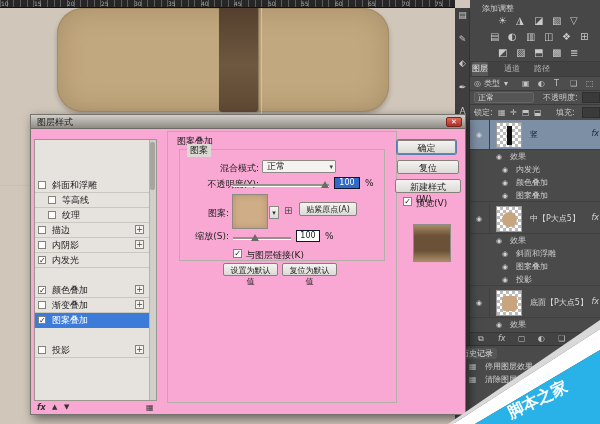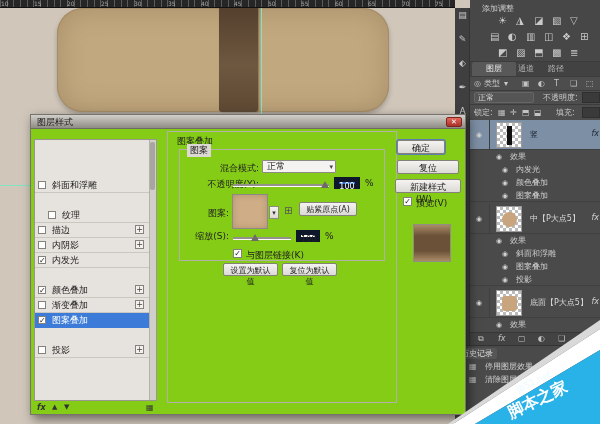--- a/index.html
+++ b/index.html
@@ -17,21 +17,21 @@
        background:linear-gradient(180deg,#54402d,#6f5840 55%,#5d4833);box-shadow:1px 0 2px rgba(0,0,0,.35);}
   .vguide{left:261px;top:8px;width:1px;height:106px;background:#7fe3c4;}
   .hguide{left:0;top:185px;width:30px;height:1px;background:#7fe3c4;}
 
   
   #toolstrip{left:455px;top:8px;width:15px;height:337px;background:#3f3f3f;border-right:1px solid #333;}
   .tsicon{position:absolute;left:0;width:15px;text-align:center;font-size:9px;color:#c9c9c9;}
   #dock{left:470px;top:0;width:130px;height:345px;background:#474747;}
   .dktitle{position:absolute;font-size:8px;color:#cccccc;}
   .aicon{position:absolute;font-size:10px;line-height:12px;color:#c9c9c9;}
-  .ptab{position:absolute;height:14px;font-size:8px;line-height:14px;padding:0 14px;color:#b5b5b5;}
+  .ptab{position:absolute;height:14px;font-size:8px;line-height:14px;padding:0 0;color:#b5b5b5;}
   .ptab.active{background:#585858;color:#ececec;border-radius:2px 2px 0 0;}
   .drow{position:absolute;left:0;width:130px;background:#4d4d4d;border-top:1px solid #3c3c3c;}
   .dtext{position:absolute;font-size:8px;color:#c8c8c8;line-height:11px;}
   .dselect{position:absolute;height:11px;background:#555;border:1px solid #666;border-radius:2px;
            font-size:8px;line-height:9px;color:#ddd;padding:0 3px;}
   .darkbox{position:absolute;height:11px;background:#3a3a3a;border:1px solid #2f2f2f;}
   .licon{position:absolute;font-size:8px;color:#c3c3c3;}
 
   
   #layers{left:470px;top:120px;width:130px;height:212px;background:#4a4a4a;overflow:hidden;}
@@ -52,21 +52,21 @@
   .lbicon{position:absolute;top:1px;font-size:8px;color:#c3c3c3;}
 
   
   #history{left:455px;top:345px;width:145px;height:79px;background:#4a4a4a;border-top:1px solid #333;}
   .htab{position:absolute;left:2px;top:2px;height:11px;padding:0 4px;background:#565656;font-size:8px;
         line-height:11px;color:#ddd;border-radius:2px;}
   .hitem{position:absolute;left:30px;font-size:8px;color:#d5d5d5;line-height:12px;}
   .hicon{position:absolute;left:14px;font-size:8px;color:#bbb;line-height:12px;}
 
   
-  #dialog{left:30px;top:114px;width:436px;height:301px;background:#84cc16;border:1px solid #76736e;
+  #dialog{left:30px;top:114px;width:436px;height:301px;background:#f9a8d4;border:1px solid #76736e;
           box-shadow:3px 4px 10px rgba(0,0,0,.5);}
   #dlgtitle{position:absolute;left:0;top:0;width:100%;height:14px;
             background:linear-gradient(#d2cfca,#8f8c86);border-bottom:1px solid #6e6b66;
             font-size:9px;line-height:14px;color:#1c1c1c;padding-left:6px;}
   #dlgclose{position:absolute;right:3px;top:2px;width:16px;height:10px;border-radius:2px;
             background:linear-gradient(#e2675c,#a93329);border:1px solid #7e241c;color:#fff;
             font-size:7px;line-height:8px;text-align:center;}
   
   #styleslist{position:absolute;left:3px;top:24px;width:123px;height:262px;background:#e6e3de;
               border:1px solid #9a978f;}
@@ -90,21 +90,21 @@
   .dlabel{position:absolute;font-size:9px;color:#222;}
   .dlabel.r{text-align:right;}
   #groupbox{position:absolute;left:148px;top:34px;width:206px;height:112px;border:1px solid #b3b0aa;}
   #grouplabel{position:absolute;left:156px;top:29px;background:#dcd9d4;padding:0 3px;font-size:9px;color:#222;}
   .select{position:absolute;height:13px;background:#f4f3f1;border:1px solid #8d8a84;font-size:9px;
           line-height:11px;color:#222;padding:0 4px;border-radius:1px;}
   .select .arr{position:absolute;right:2px;top:1px;font-size:7px;color:#444;}
   .track{position:absolute;height:2px;background:#94918b;box-shadow:0 1px 0 #fff;}
   .sthumb{position:absolute;width:0;height:0;border-left:4px solid transparent;border-right:4px solid transparent;
           border-bottom:7px solid #6e6b66;}
-  .valbox{position:absolute;height:12px;background:#fff;border:5px solid #0f172a;font-size:8px;
+  .valbox{position:absolute;height:12px;background:#fff;border:1px solid #0f172a;font-size:8px;
           line-height:10px;text-align:center;color:#222;}
   .valbox.selected{background:#316ac5;color:#fff;}
   .btn{position:absolute;background:linear-gradient(#f4f3f1,#dcdad5);border:1px solid #84817b;
        border-radius:2px;font-size:9px;text-align:center;color:#1c1c1c;}
   .btn.small{font-size:8px;}
   .swatch{position:absolute;left:201px;top:79px;width:36px;height:35px;background:#cfad87;
           border:1px solid #8d8a84;box-shadow:inset 0 0 6px rgba(120,90,60,.35);}
   .swarr{position:absolute;left:238px;top:91px;width:10px;height:13px;border:1px solid #8d8a84;
          background:linear-gradient(#f4f3f1,#dcdad5);font-size:7px;line-height:12px;text-align:center;color:#333;}
   .newpreset{position:absolute;left:253px;top:90px;width:12px;height:12px;font-size:10px;line-height:12px;color:#555;}
@@ -291,20 +291,24 @@
     <div id="dlgtitle">
       <span>图层样式</span>
       <span id="dlgclose">✕</span>
     </div>
 
     <div id="styleslist">
       <div class="srow" style="top:38px">
         <span class="cb"></span>
         <span class="slabel">斜面和浮雕</span>
       </div>
+      <div class="srow indent" style="top:53px">
+        <span class="cb"></span>
+        <span class="slabel">等高线</span>
+      </div>
       <div class="srow indent" style="top:68px">
         <span class="cb"></span>
         <span class="slabel">纹理</span>
       </div>
       <div class="srow" style="top:83px">
         <span class="cb"></span>
         <span class="slabel">描边</span>
         <span class="plusbox">+</span>
       </div>
       <div class="srow" style="top:98px">
@@ -374,21 +378,21 @@
     <span class="sthumb" style="left:220px;top:119px"></span>
     <span class="valbox" style="left:265px;top:115px;width:24px">100</span>
     <span class="dlabel" style="left:294px;top:116px">%</span>
 
     <span class="dlgcb" style="left:202px;top:134px">✓</span>
     <span class="dlabel" style="left:215px;top:134px">与图层链接(K)</span>
 
     <button class="btn small" style="left:192px;top:148px;width:55px;height:13px">设置为默认值</button>
     <button class="btn small" style="left:251px;top:148px;width:55px;height:13px">复位为默认值</button>
 
-    <button class="btn" style="left:366px;top:25px;width:48px;height:14px;box-shadow:0 0 0 1px #5a7fae">确定</button>
+    <button class="btn" style="left:366px;top:25px;width:59px;height:14px;box-shadow:0 0 0 1px #5a7fae">确定</button>
     <button class="btn" style="left:366px;top:45px;width:62px;height:14px">复位</button>
     <button class="btn" style="left:364px;top:64px;width:66px;height:14px">新建样式(W)...</button>
     <span class="dlgcb" style="left:372px;top:82px">✓</span>
     <span class="dlabel" style="left:385px;top:82px">预览(V)</span>
     <div id="previewsq"></div>
   </div>
 
   <svg class="abs" id="wm" viewBox="0 0 152 104">
     <polygon points="0,104 152,0 152,9 5,104" fill="#d9d9d9"></polygon>
     <polygon points="5,104 152,9 152,30 27,104" fill="#ffffff"></polygon>

